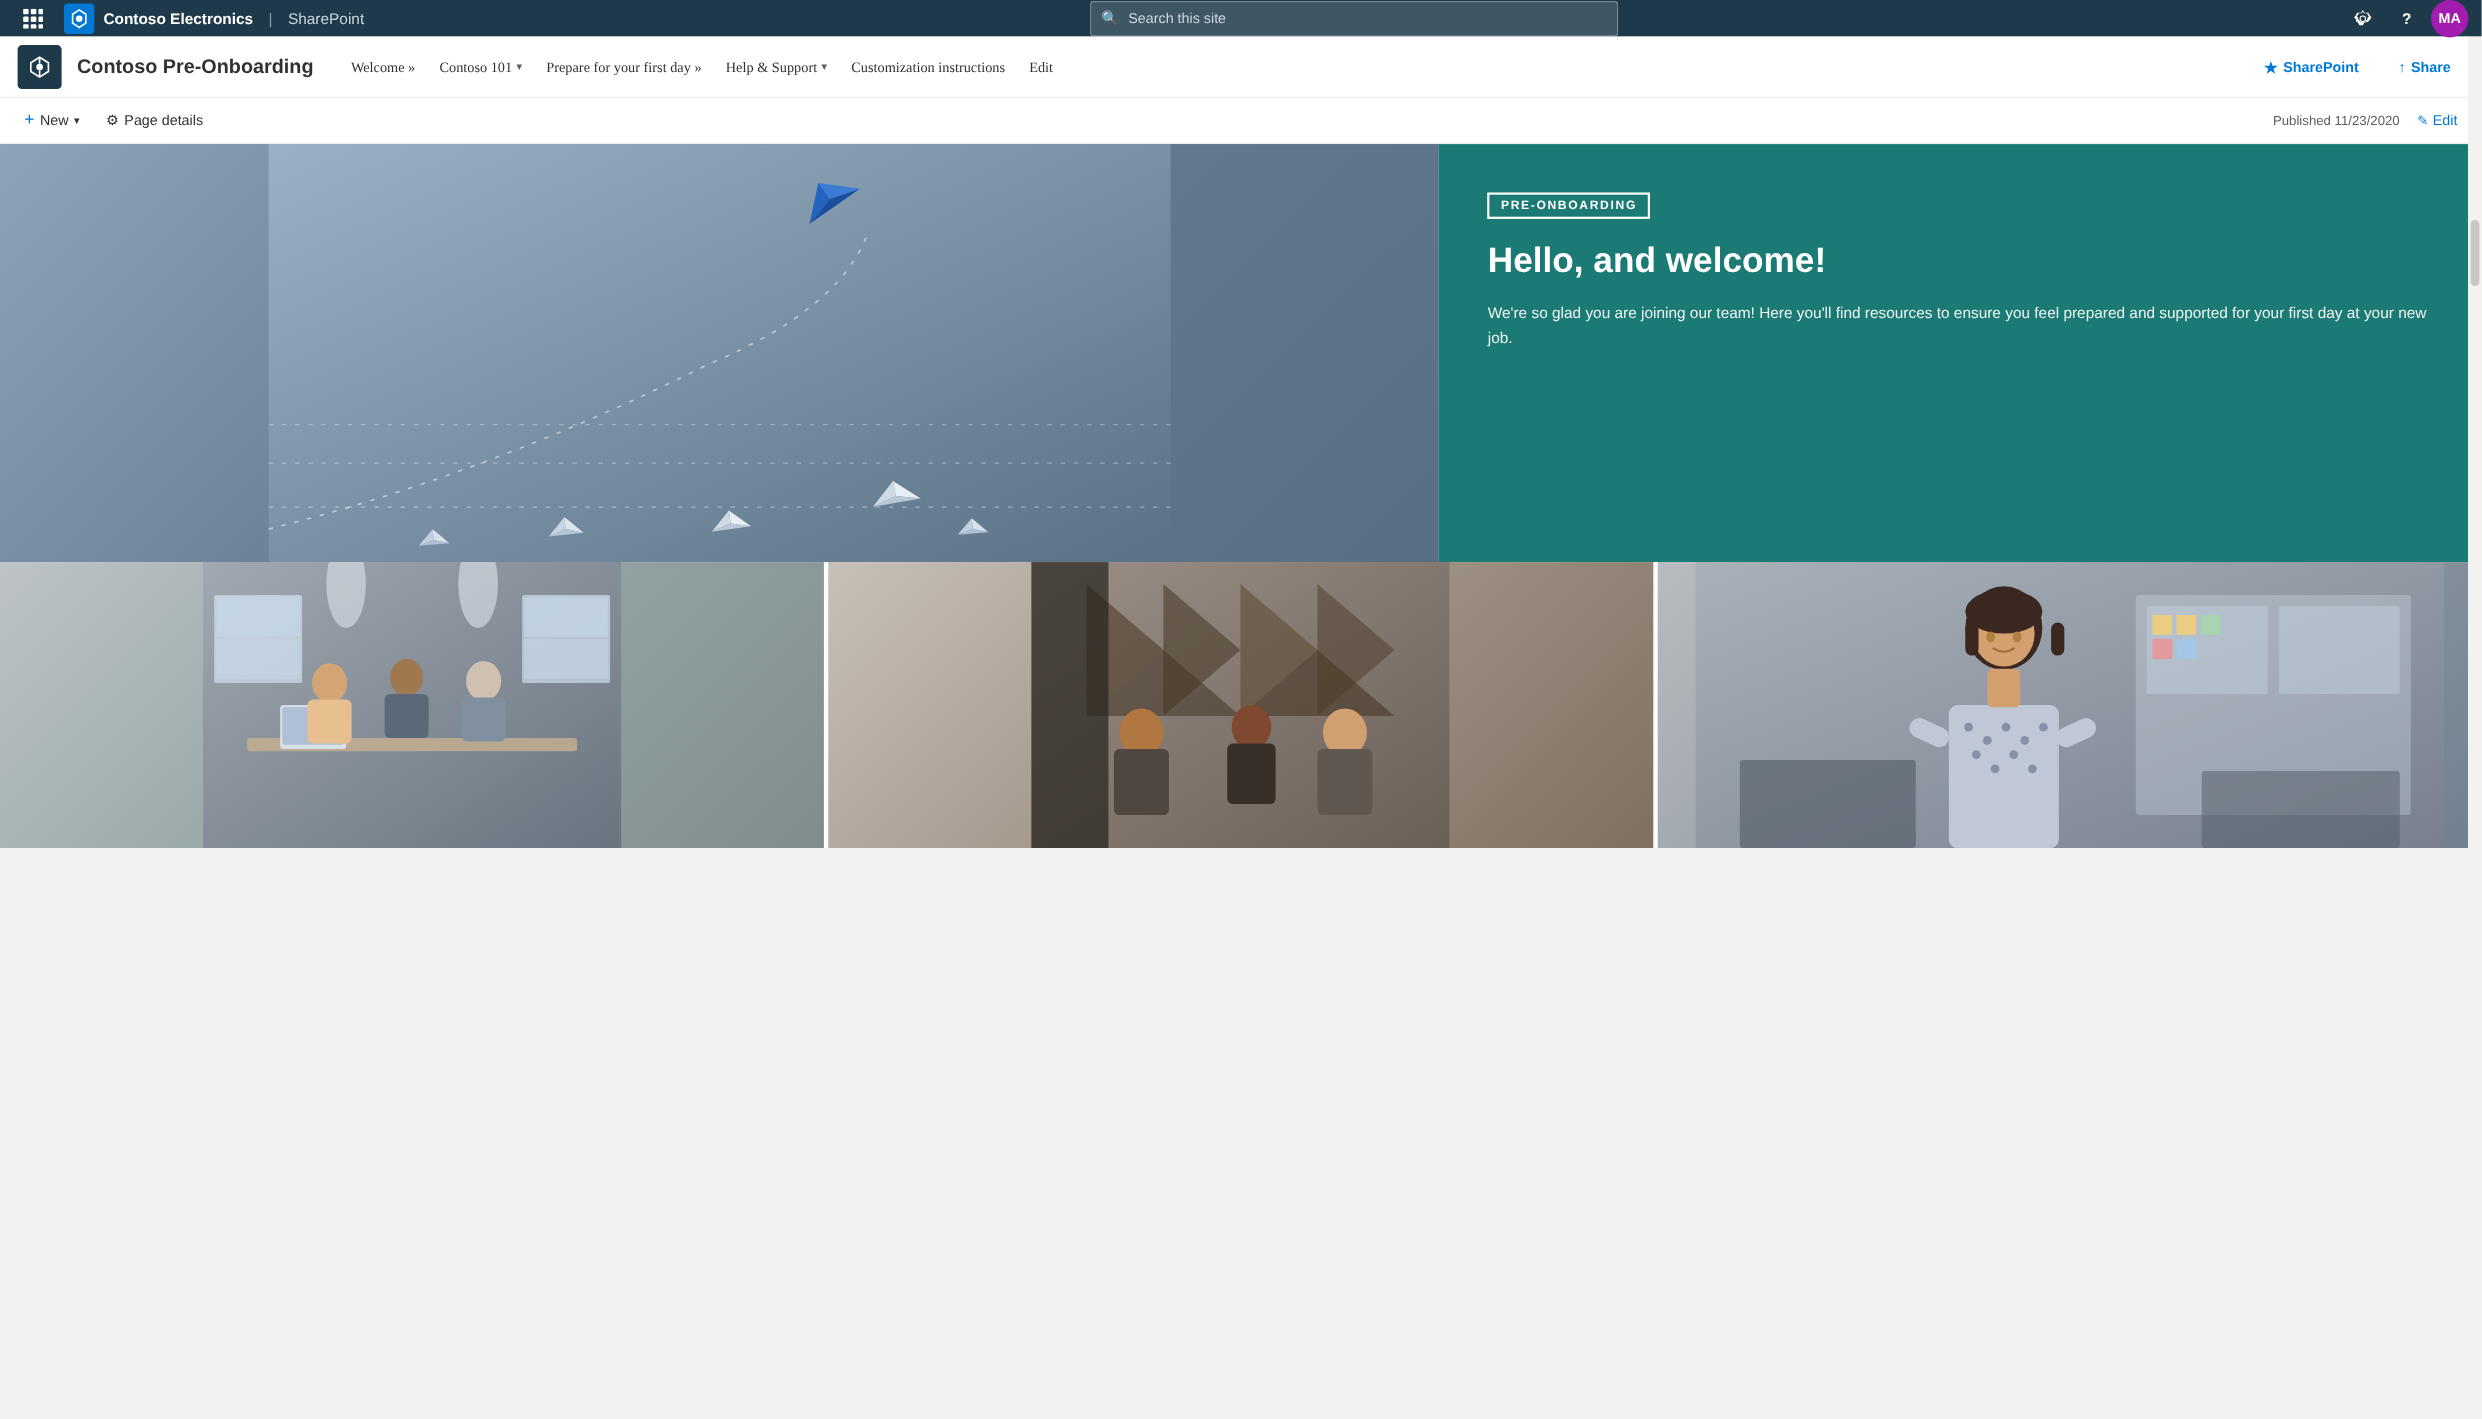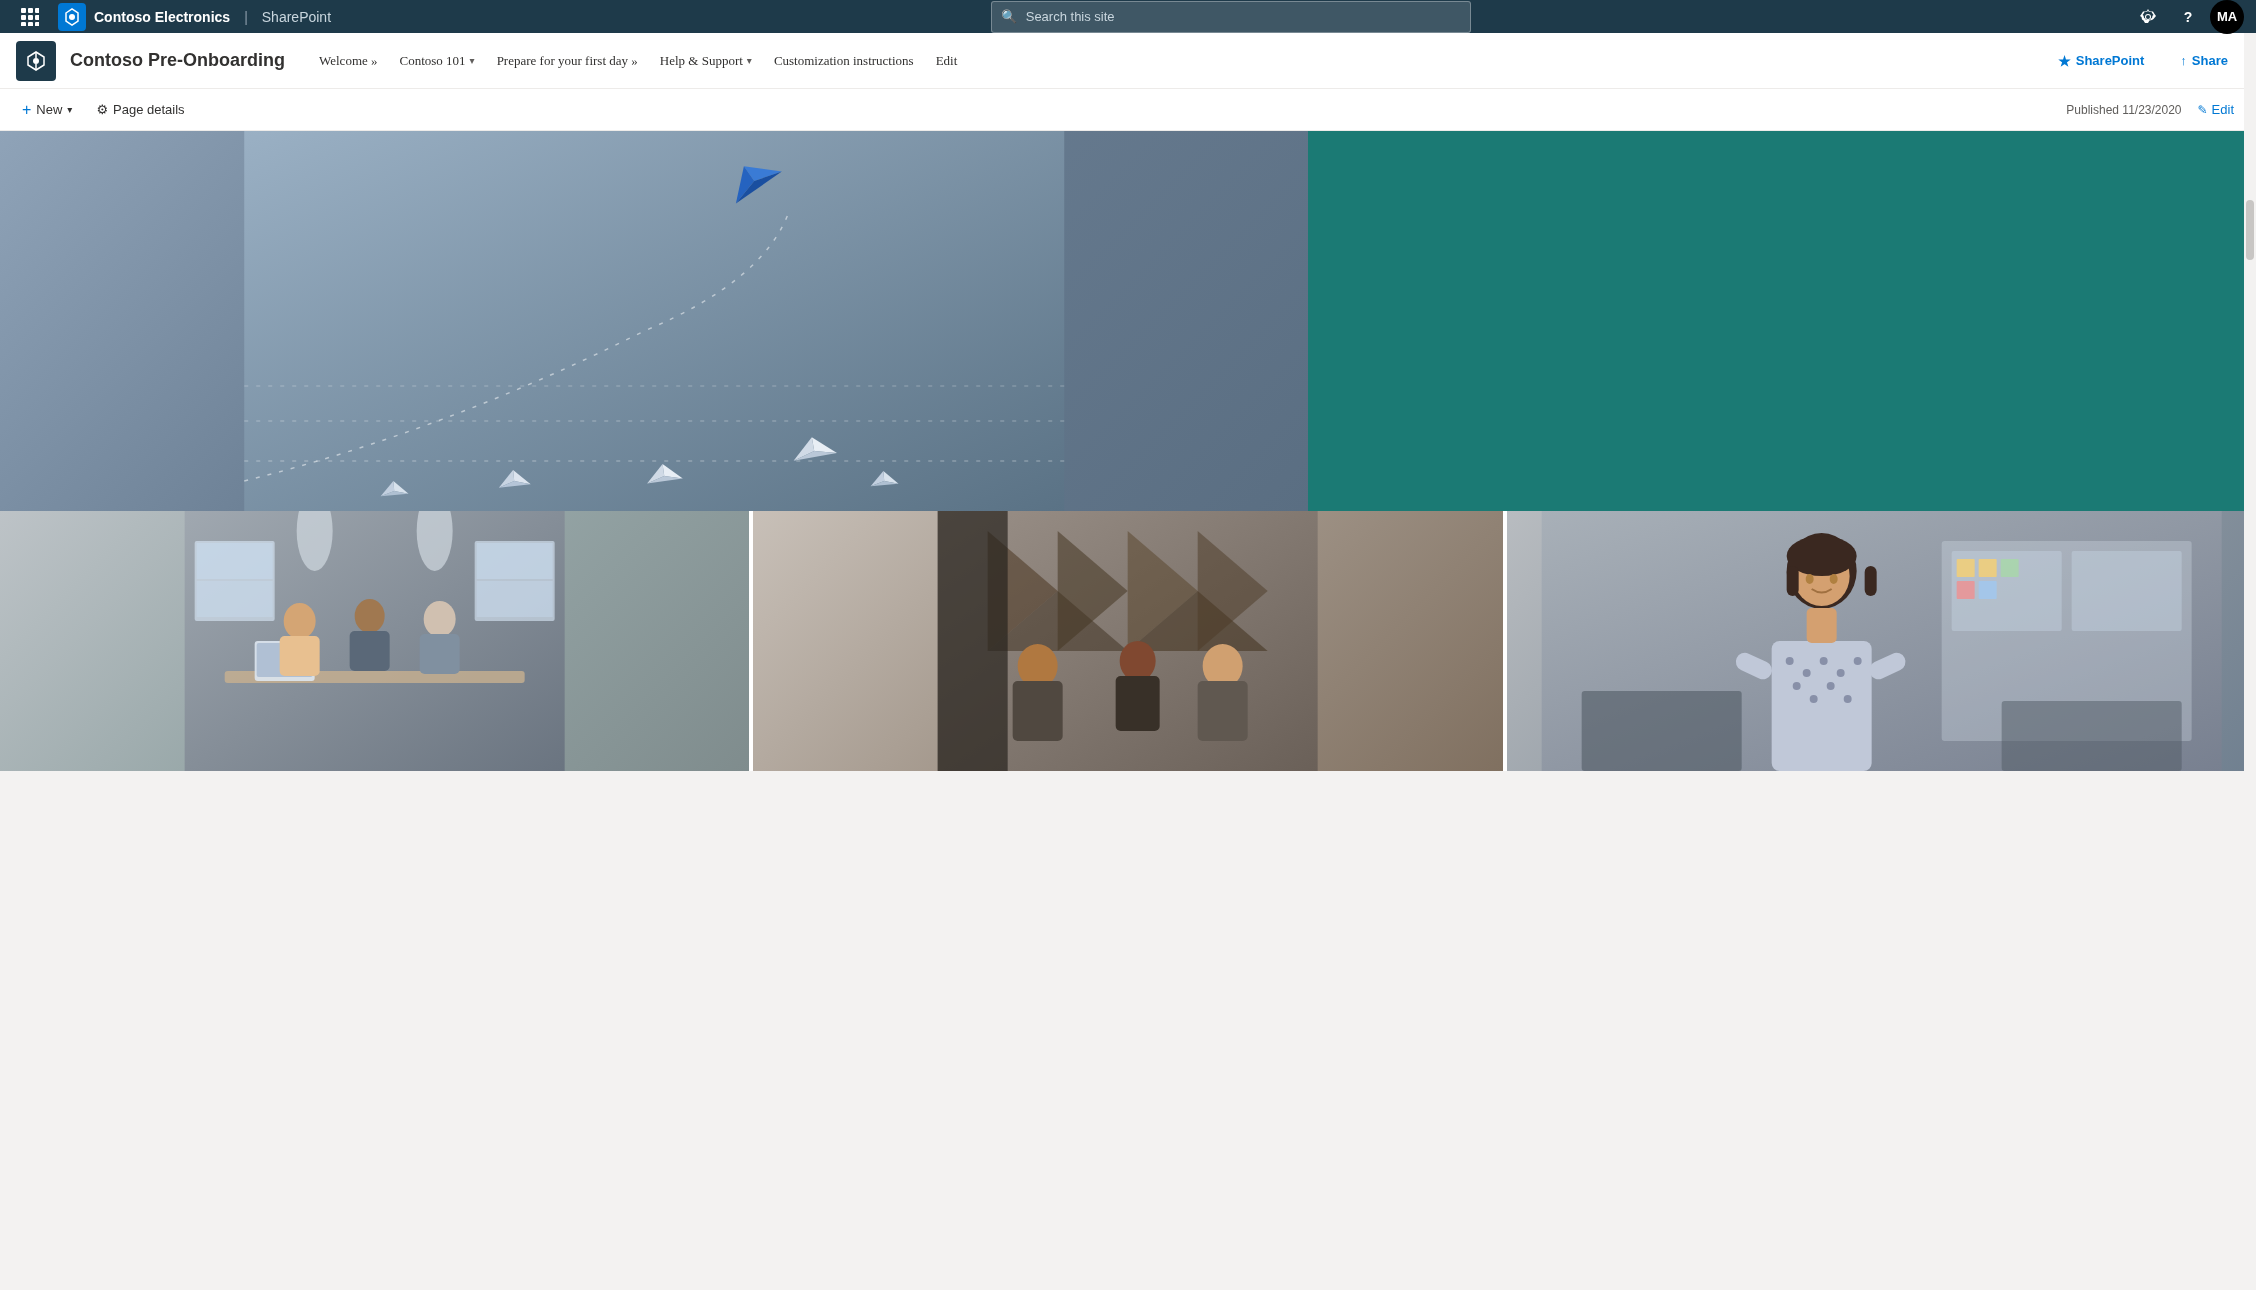--- a/index.html
+++ b/index.html
@@ -82,21 +82,21 @@
       font-size: 16px;
       width: 36px;
       height: 36px;
       border-radius: 50%;
       cursor: pointer;
       display: flex;
       align-items: center;
       justify-content: center;
     }
     .avatar-btn {
-      background: #000000;
+      background: #a21caf;
       border: none;
       color: white;
       font-size: 13px;
       font-weight: 600;
       width: 34px;
       height: 34px;
       border-radius: 50%;
       cursor: pointer;
       display: flex;
       align-items: center;
@@ -523,20 +523,25 @@
         <g transform="translate(640, 350) rotate(-5)">
           <polygon points="0,-10 14,4 0,0" fill="#d8e2ec"></polygon>
           <polygon points="0,-10 -14,4 0,0" fill="#c2cfdf"></polygon>
           <polygon points="0,0 14,4 -14,4" fill="#afc0d2"></polygon>
         </g>
       </svg>
     </div>
   </div>
 
   <div class="hero-content">
+    <div>
+      <div class="hero-tag">PRE-ONBOARDING</div>
+      <h1 class="hero-title">Hello, and welcome!</h1>
+      <p class="hero-desc">We're so glad you are joining our team! Here you'll find resources to ensure you feel prepared and supported for your first day at your new job.</p>
+    </div>
   </div>
 </section>
 
 <section class="photo-strip">
 
   <div class="photo-item photo-1">
     <svg width="100%" height="100%" viewBox="0 0 380 260" xmlns="http://www.w3.org/2000/svg">
       <defs>
         <linearGradient id="photo1grad" x1="0%" y1="0%" x2="100%" y2="100%">
           <stop offset="0%" style="stop-color:#a0a8b0;stop-opacity:1"></stop>

